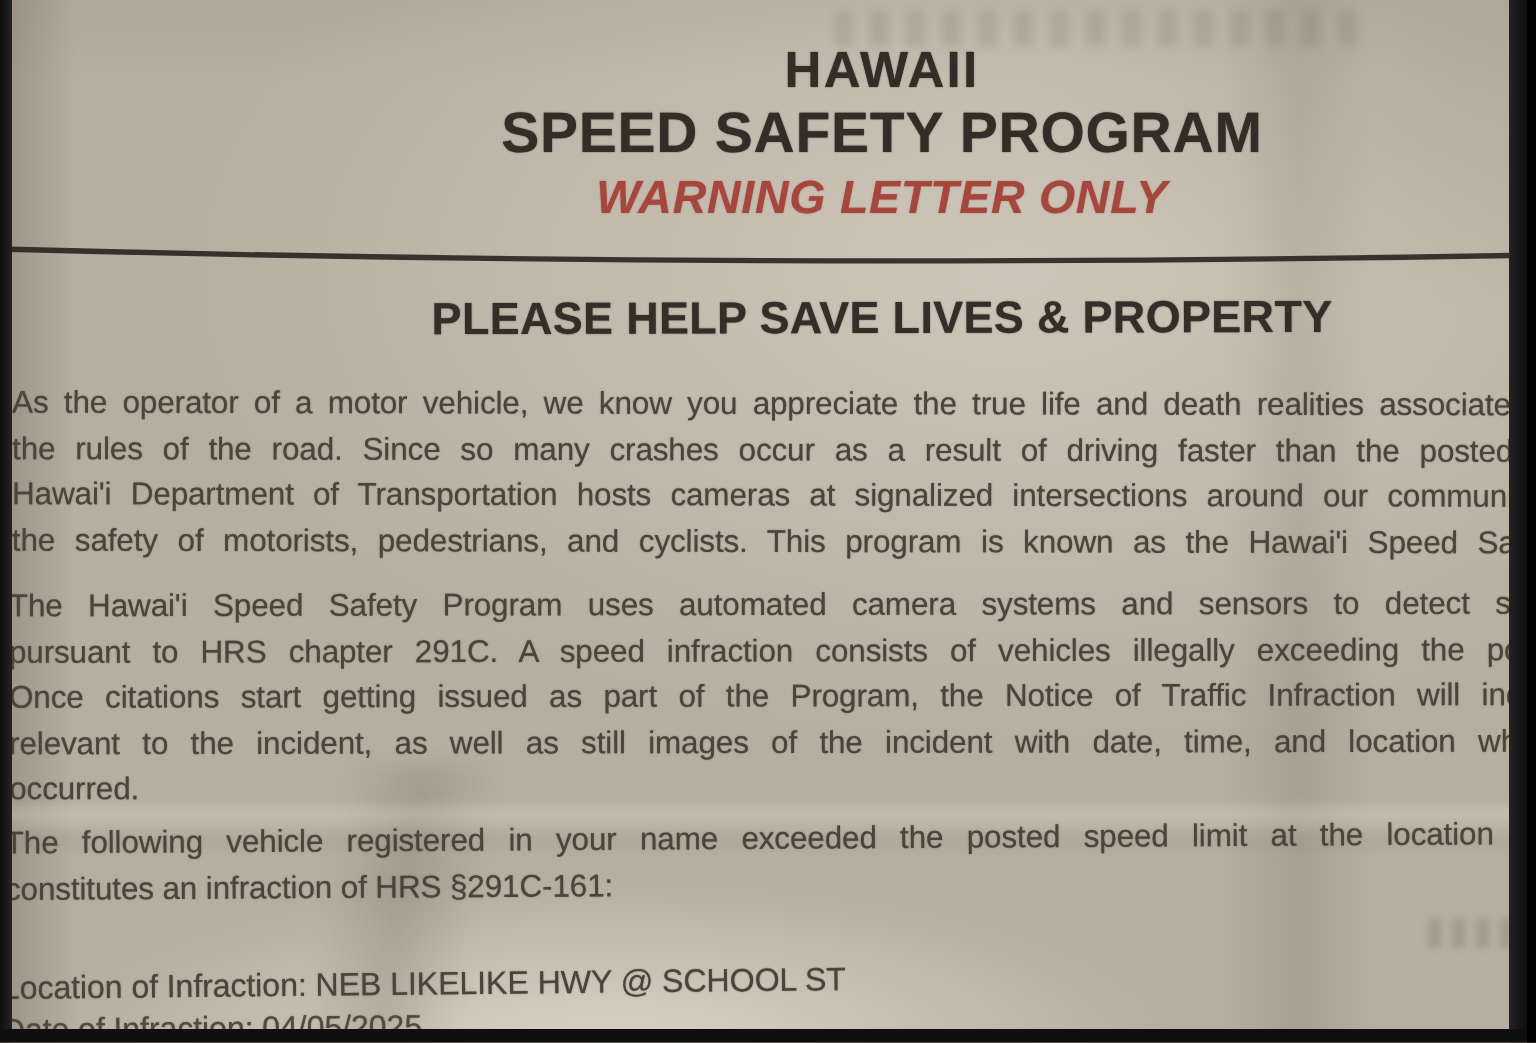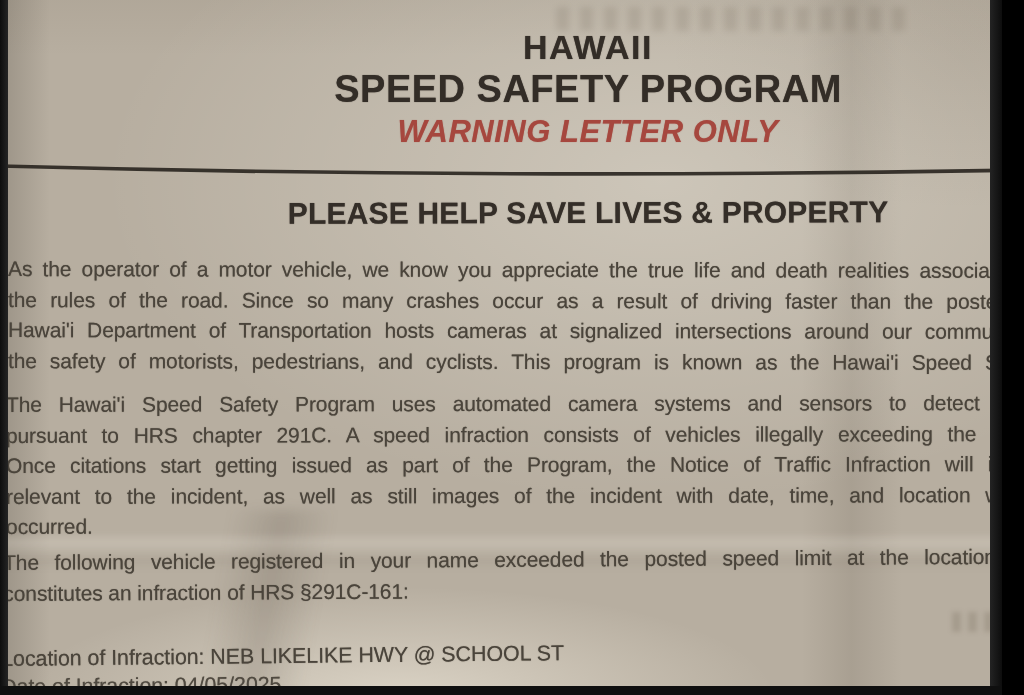--- a/index.html
+++ b/index.html
@@ -1,19 +1,20 @@
 <!DOCTYPE html>
 <html><head>
 <meta charset="utf-8">
 <style>
   html,body{margin:0;padding:0;background:#000;}
   .photo{
     position:relative;width:1002px;height:695px;overflow:hidden;
     background:#b7aea0;
     font-family:"Liberation Sans", sans-serif;
+    padding-left:16px;
   }
   .paper{
     position:absolute;inset:0;
     background:
       radial-gradient(900px 520px at 66% 26%, rgba(255,252,242,0.30), transparent 62%),
       linear-gradient(90deg, rgba(40,35,28,0.20), rgba(40,35,28,0) 5%),
       linear-gradient(90deg, transparent 80%, rgba(70,60,48,0.13) 85%, transparent 90%),
       radial-gradient(520px 150px at 40% 100%, rgba(252,246,232,0.50), transparent 72%),
       radial-gradient(420px 220px at 96% 8%, rgba(90,78,64,0.10), transparent 70%),
       linear-gradient(180deg, rgba(120,108,92,0.10), rgba(120,108,92,0) 8%),

